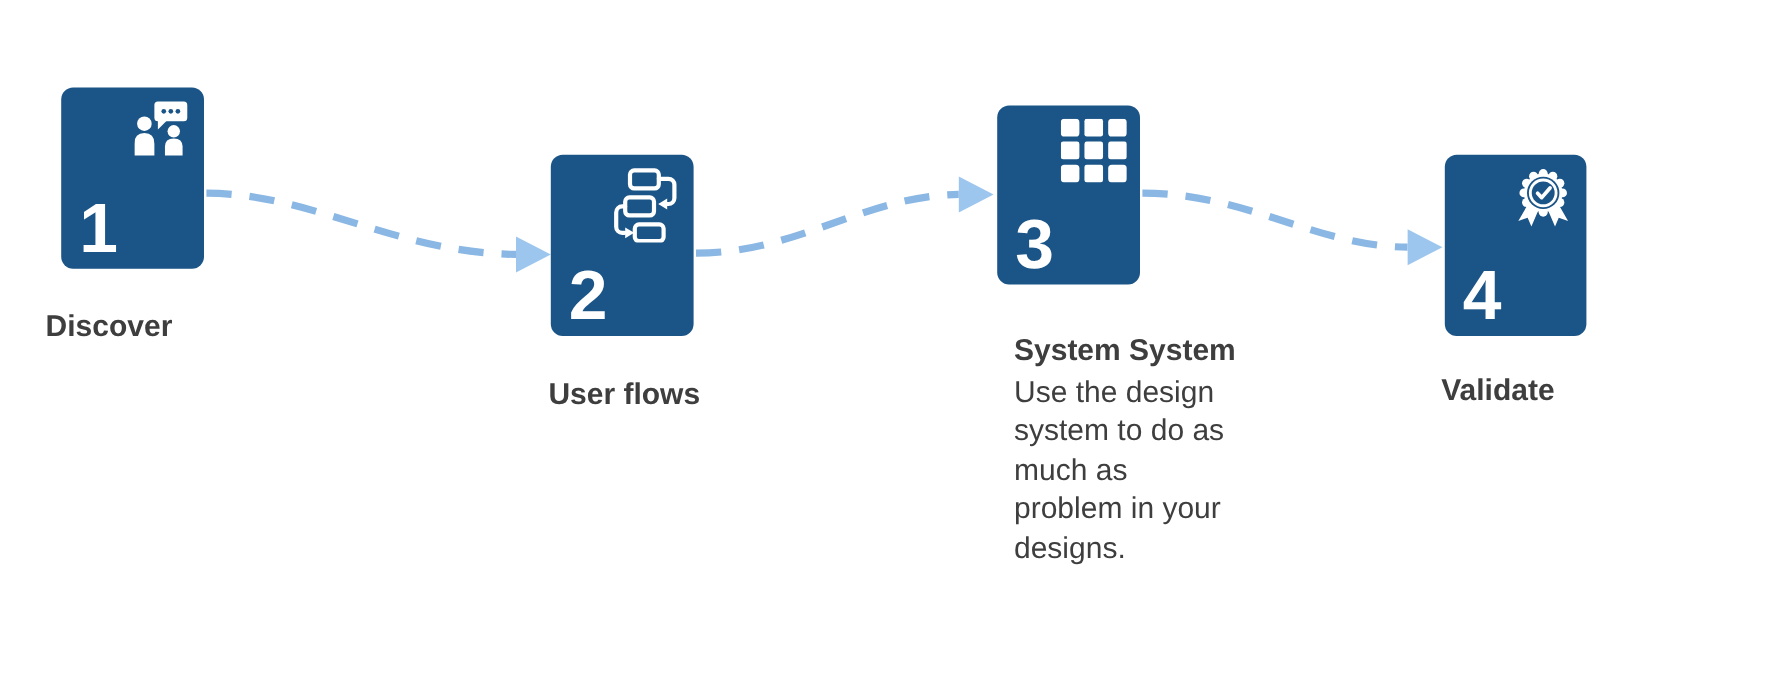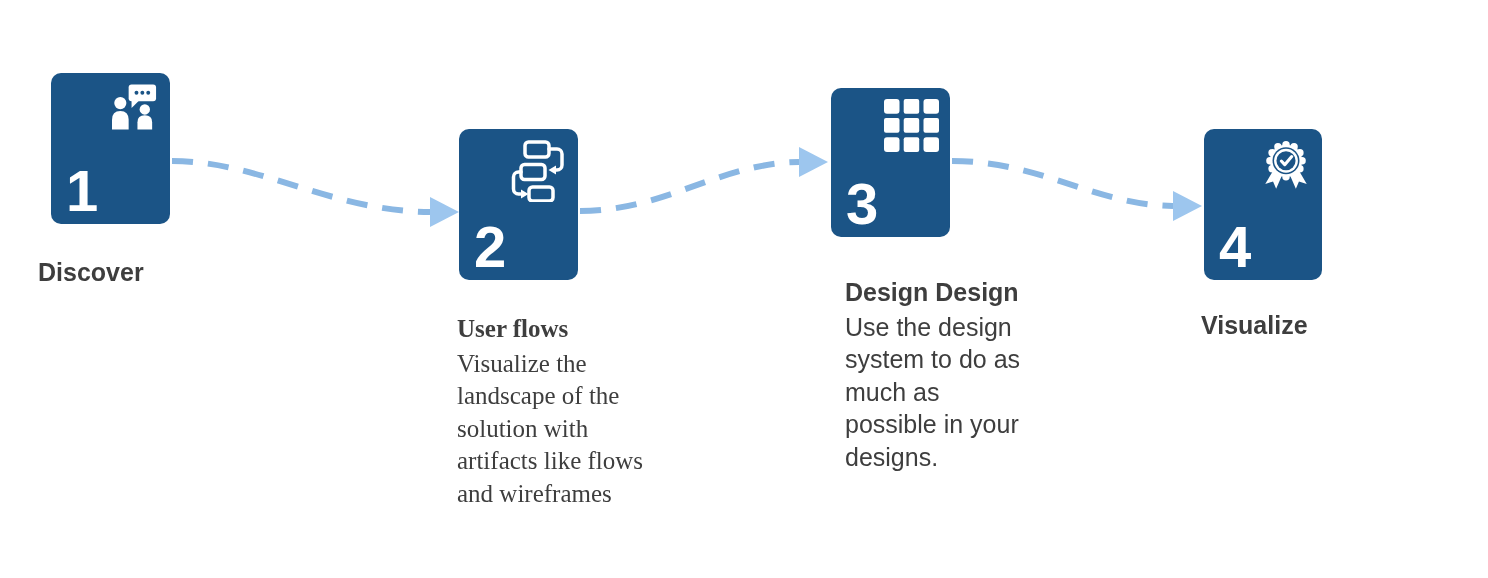--- a/index.html
+++ b/index.html
@@ -71,21 +71,21 @@
   }
   .step-desc {
     white-space: pre-line;
   }
   
   .card-1 { left: 51px;  top: 73px;  width: 119px; height: 151px; }
   .card-2 { left: 459px; top: 129px; width: 119px; height: 151px; }
   .card-3 { left: 831px; top: 88px;  width: 119px; height: 149px; }
   .card-4 { left: 1204px; top: 129px; width: 118px; height: 151px; }
   .text-1 { left: 38px;   top: 256px; width: 245px; }
-  .text-2 { left: 457px;  top: 313px; width: 230px; font-family: Liberation Serif, serif; }
+  .text-2 { left: 457px;  top: 313px; width: 230px; }
   .text-3 { left: 845px;  top: 276px; width: 210px; }
   .text-4 { left: 1201px; top: 309px; width: 245px; }
 </style>
 </head>
 <body>
 
 <div class="canvas">
 
   <svg class="arrow-layer" viewBox="0 0 1488 578" xmlns="http://www.w3.org/2000/svg">
     <g>
@@ -127,47 +127,42 @@
       <rect class="icon-stroke" x="18" y="47" width="24" height="14" rx="3.5"></rect>
       <path class="icon-stroke" d="M38,9 h8 a5,5 0 0 1 5,5 v11 a5,5 0 0 1 -5,5 h-2"></path>
       <polygon class="icon-fill" points="45,25.5 37.5,30 45,34.5"></polygon>
       <path class="icon-stroke" d="M10,32 h-2.5 a5,5 0 0 0 -5,5 v12 a5,5 0 0 0 5,5 h2"></path>
       <polygon class="icon-fill" points="10,49.5 17.5,54 10,58.5"></polygon>
     </svg>
     <div class="step-number">2</div>
   </div>
   <div class="step-text text-2">
     <div class="step-title">User flows</div>
-    <div class="step-desc">Visualize the
-landscape of the
-solution with
-artifacts like flows
-and wireframes</div>
   </div>
 
   <div class="step-card card-3">
     <svg class="card-icon" width="55" height="53" viewBox="0 0 55 53" xmlns="http://www.w3.org/2000/svg">
       <rect class="icon-fill" x="0" y="0" width="15.5" height="14.8" rx="3"></rect>
       <rect class="icon-fill" x="19.7" y="0" width="15.5" height="14.8" rx="2"></rect>
       <rect class="icon-fill" x="39.5" y="0" width="15.5" height="14.8" rx="3"></rect>
       <rect class="icon-fill" x="0" y="19" width="15.5" height="14.8" rx="2"></rect>
       <rect class="icon-fill" x="19.7" y="19" width="15.5" height="14.8" rx="2"></rect>
       <rect class="icon-fill" x="39.5" y="19" width="15.5" height="14.8" rx="2"></rect>
       <rect class="icon-fill" x="0" y="38.2" width="15.5" height="14.8" rx="3"></rect>
       <rect class="icon-fill" x="19.7" y="38.2" width="15.5" height="14.8" rx="2"></rect>
       <rect class="icon-fill" x="39.5" y="38.2" width="15.5" height="14.8" rx="3"></rect>
     </svg>
     <div class="step-number">3</div>
   </div>
   <div class="step-text text-3">
-    <div class="step-title">Design Design</div>
+    <div class="step-title">System System</div>
     <div class="step-desc">Use the design
 system to do as
 much as
-possible in your
+problem in your
 designs.</div>
   </div>
 
   <div class="step-card card-4">
     <svg class="card-icon" width="50" height="56" viewBox="-24 -20 48 54" xmlns="http://www.w3.org/2000/svg">
       <polygon class="icon-fill" points="-11,7 -3,12 -9.5,27 -12.5,20 -20,22.5"></polygon>
       <polygon class="icon-fill" points="11,7 3,12 9.5,27 12.5,20 20,22.5"></polygon>
       <circle class="icon-fill" cx="0" cy="0" r="15.5"></circle>
       <circle class="icon-fill" cx="15.5" cy="0" r="3.6"></circle>
       <circle class="icon-fill" cx="13.4" cy="7.75" r="3.6"></circle>
@@ -182,16 +177,16 @@
       <circle class="icon-fill" cx="7.75" cy="-13.4" r="3.6"></circle>
       <circle class="icon-fill" cx="13.4" cy="-7.75" r="3.6"></circle>
       <circle class="icon-dot" cx="0" cy="0" r="13"></circle>
       <circle class="icon-fill" cx="0" cy="0" r="11.5"></circle>
       <circle class="icon-dot" cx="0" cy="0" r="9.2"></circle>
       <path d="M-4.5,0.3 L-1.2,3.8 L5.5,-4" fill="none" stroke="#ffffff" stroke-width="3" stroke-linecap="round" stroke-linejoin="round"></path>
     </svg>
     <div class="step-number">4</div>
   </div>
   <div class="step-text text-4">
-    <div class="step-title">Visualize</div>
+    <div class="step-title">Validate</div>
   </div>
 
 </div>
 
 </body></html>

